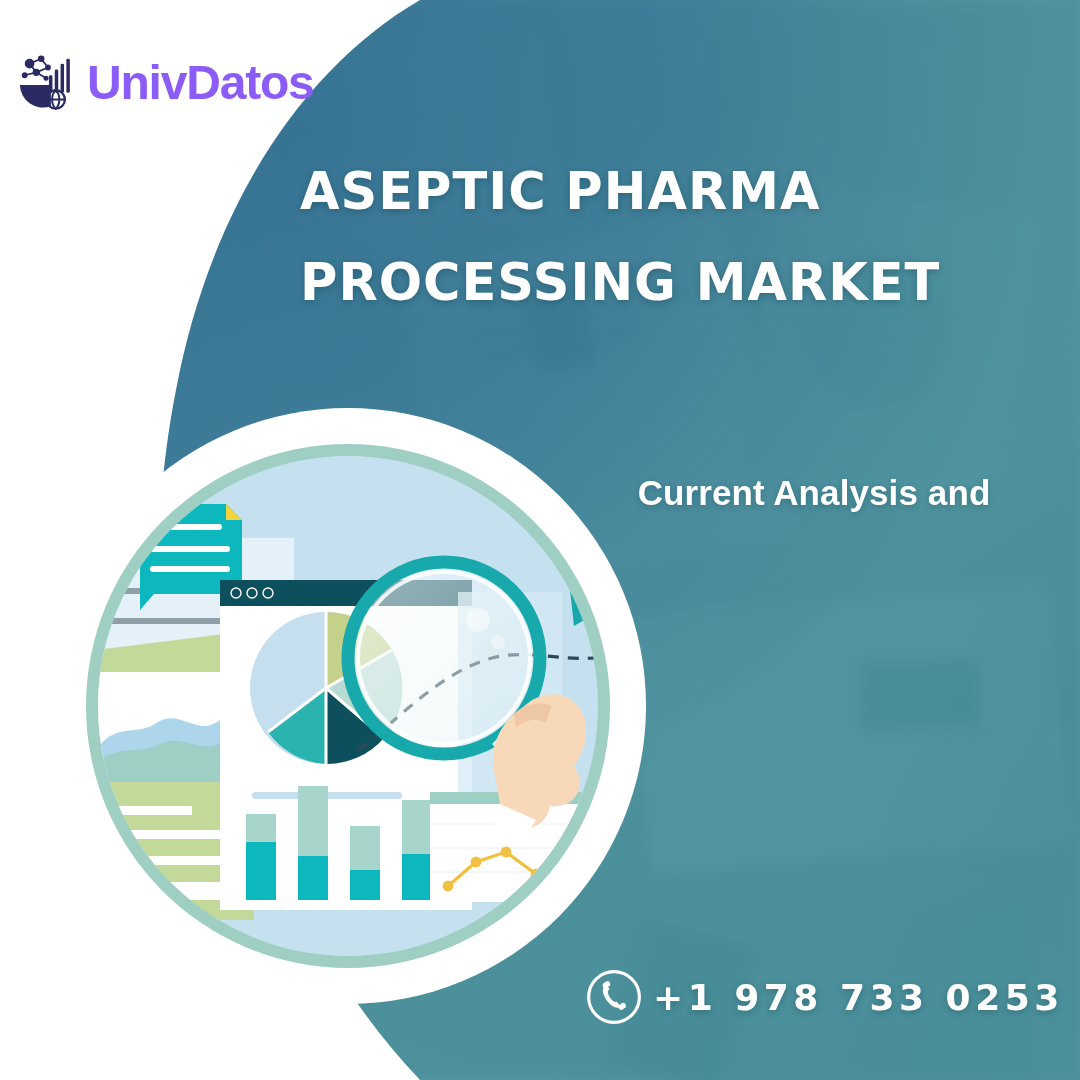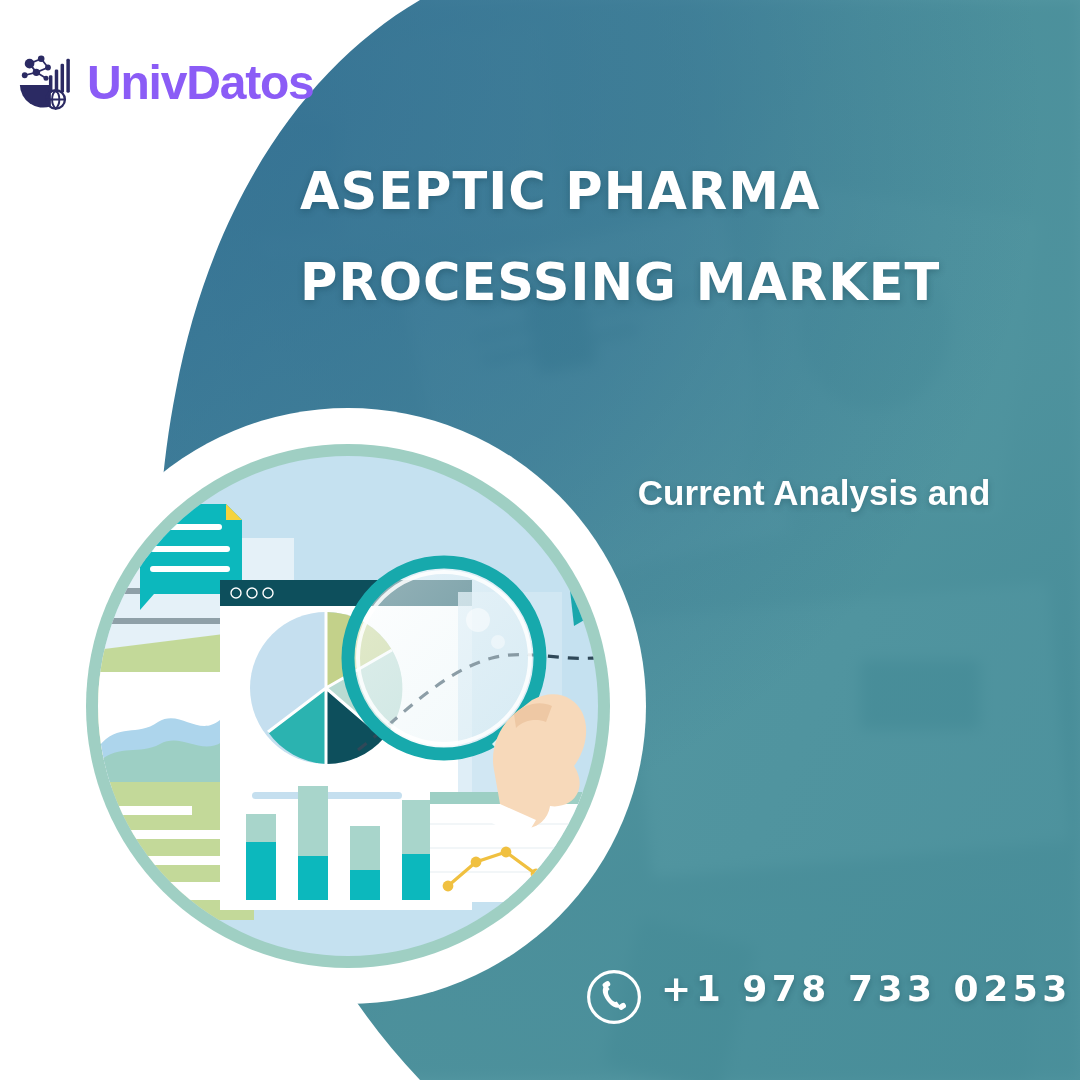--- a/index.html
+++ b/index.html
@@ -27,21 +27,21 @@
             text-shadow:0 2px 7px rgba(10,50,62,.32);}
   .headline .l2{display:block;margin-top:24px;}
 
   
   .subtitle{position:absolute;left:598px;top:448px;width:432px;text-align:center;
             color:#ffffff;font-weight:bold;font-size:35px;line-height:1.45;
             letter-spacing:.1px;font-family:"Liberation Sans",sans-serif;
             text-shadow:0 2px 6px rgba(10,50,62,.28);margin-top:20px;}
 
   
-  .phone-row{position:absolute;left:585px;top:968px;display:flex;gap:18px;}
+  .phone-row{position:absolute;left:585px;top:968px;display:flex;align-items:center;gap:10px;}
   .phone-ic{width:58px;height:58px;flex:0 0 auto;}
   .phone-num{color:#ffffff;font-weight:bold;font-size:36px;letter-spacing:4.5px;
              font-family:"DejaVu Sans",sans-serif;white-space:nowrap;
              text-shadow:0 2px 6px rgba(10,50,62,.30);}
 
   
   .illus{position:absolute;left:62px;top:420px;width:572px;height:572px;}
 </style>
 </head>
 <body>

